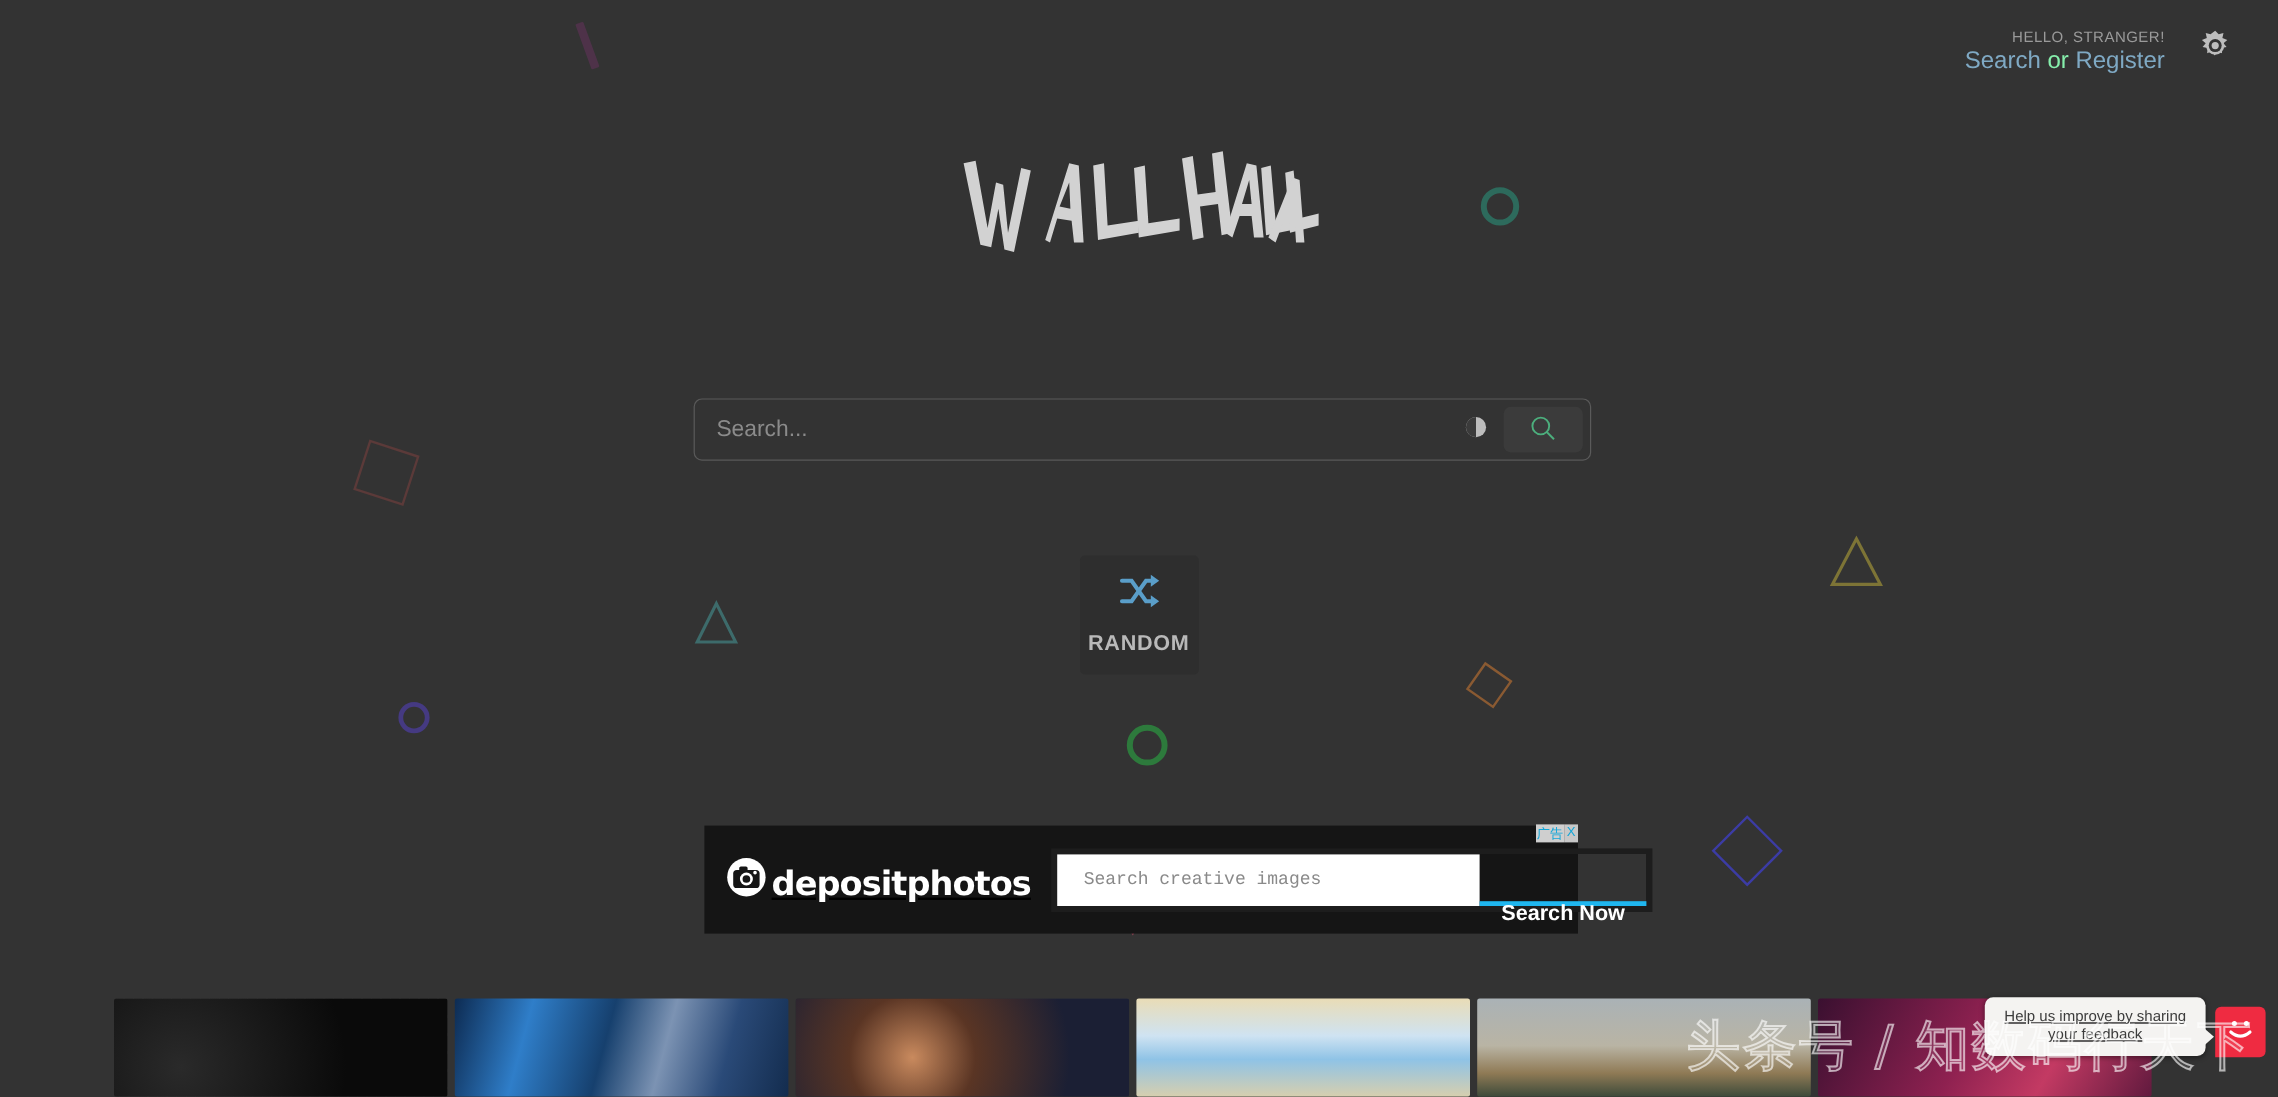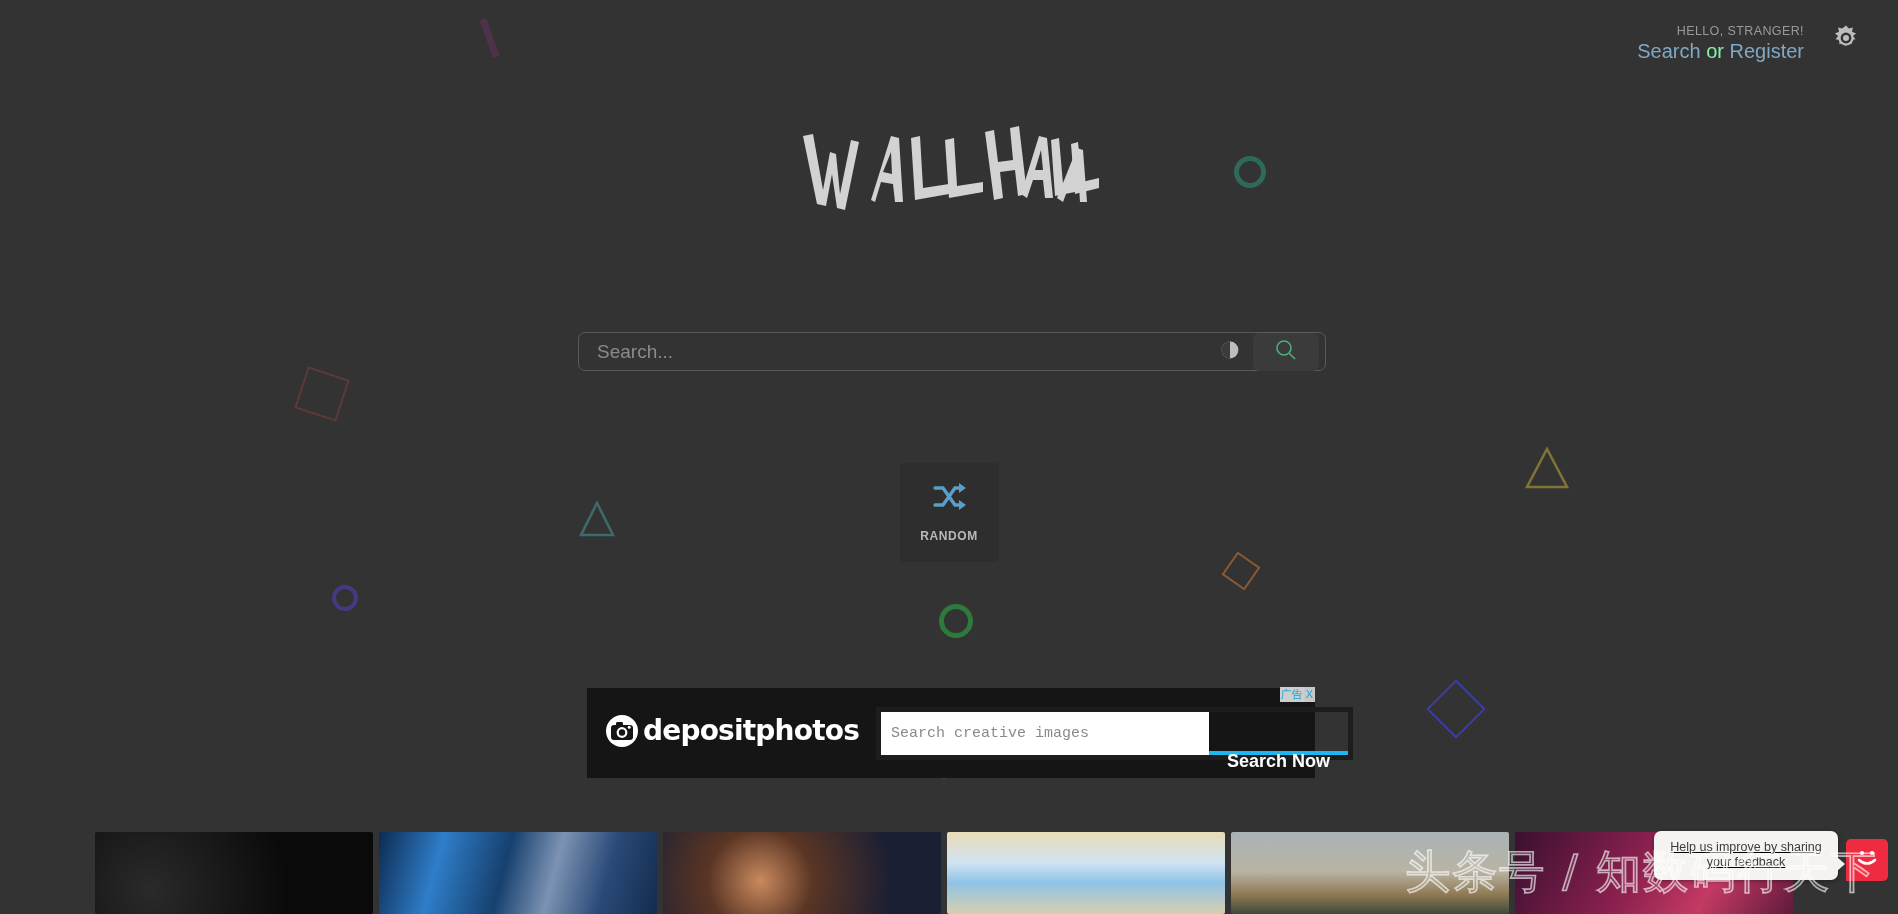--- a/index.html
+++ b/index.html
@@ -89,21 +89,21 @@
     z-index: 2;
   }
   .logo-svg { display: block; }
 
   
   .search-wrap {
     position: absolute;
     top: 332px;
     left: 578px;
     width: 748px;
-    height: 39px;
+    height: 52px;
     z-index: 3;
   }
   .search-bar {
     width: 100%;
     height: 100%;
     box-sizing: border-box;
     border: 1px solid #5a5a5a;
     border-radius: 7px;
     background: #333333;
     display: flex;
@@ -161,21 +161,21 @@
     border-radius: 4px;
     display: flex;
     flex-direction: column;
     align-items: center;
     justify-content: center;
     gap: 13px;
     cursor: pointer;
   }
   .tile-label {
     color: #b9b9b9;
-    font-size: 12px;
+    font-size: 18px;
     font-weight: bold;
     letter-spacing: 0.6px;
   }
 
   
   .ad-banner {
     position: absolute;
     left: 587px;
     top: 688px;
     width: 728px;
@@ -187,22 +187,23 @@
   .ad-inner {
     position: absolute;
     inset: 0;
     display: flex;
     align-items: center;
     padding-left: 18px;
     gap: 22px;
   }
   .ad-logo {
     display: flex;
-    align-items: flex-start;
+    align-items: flex-end;
     gap: 4px;
+    text-decoration: underline;
   }
   .ad-logo-text {
     color: #ffffff;
     font-size: 28px;
     font-weight: bold;
     letter-spacing: -0.8px;
     font-family: "DejaVu Sans", sans-serif;
   }
   .ad-form {
     display: flex;
@@ -211,21 +212,21 @@
     box-shadow: 0 0 0 5px #1d1d1d;
   }
   .ad-input {
     width: 308px;
     border: none;
     outline: none;
     background: #ffffff;
     color: #444;
     font-size: 15px;
     font-family: "Liberation Mono", monospace;
-    padding: 0 10px;
+    padding: 0 22px;
   }
   .ad-input::placeholder { color: #8a8a8a; opacity: 1; }
   .ad-submit {
     background: #1fb6ef;
     color: #fff;
     border: none;
     font-size: 18px;
     font-weight: bold;
     padding: 0 18px;
     cursor: pointer;

